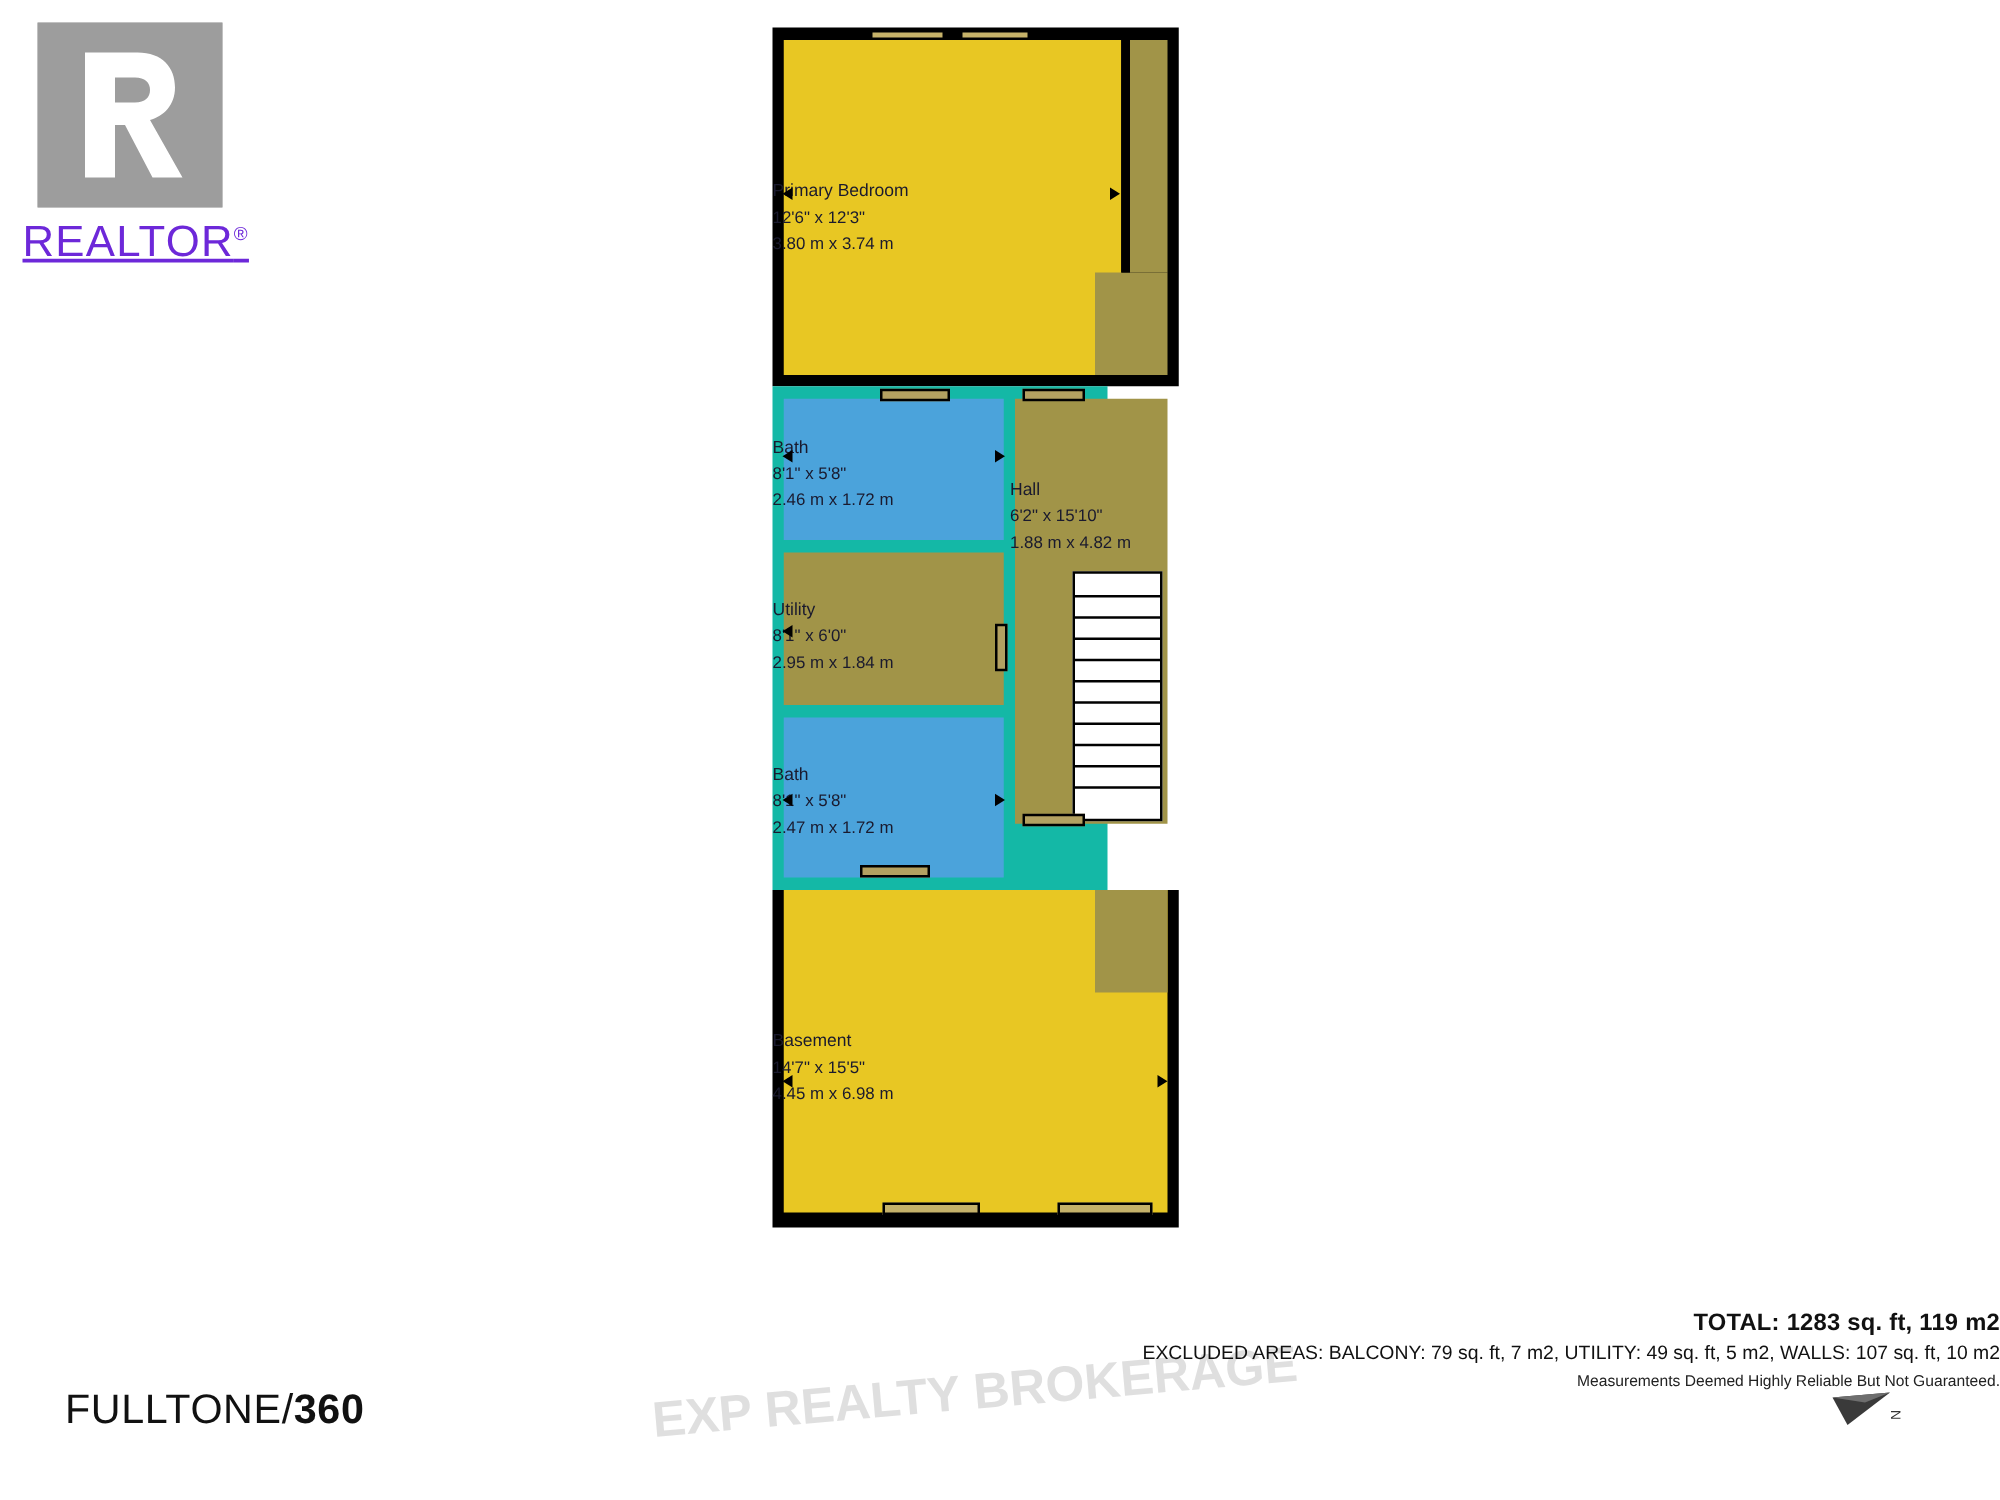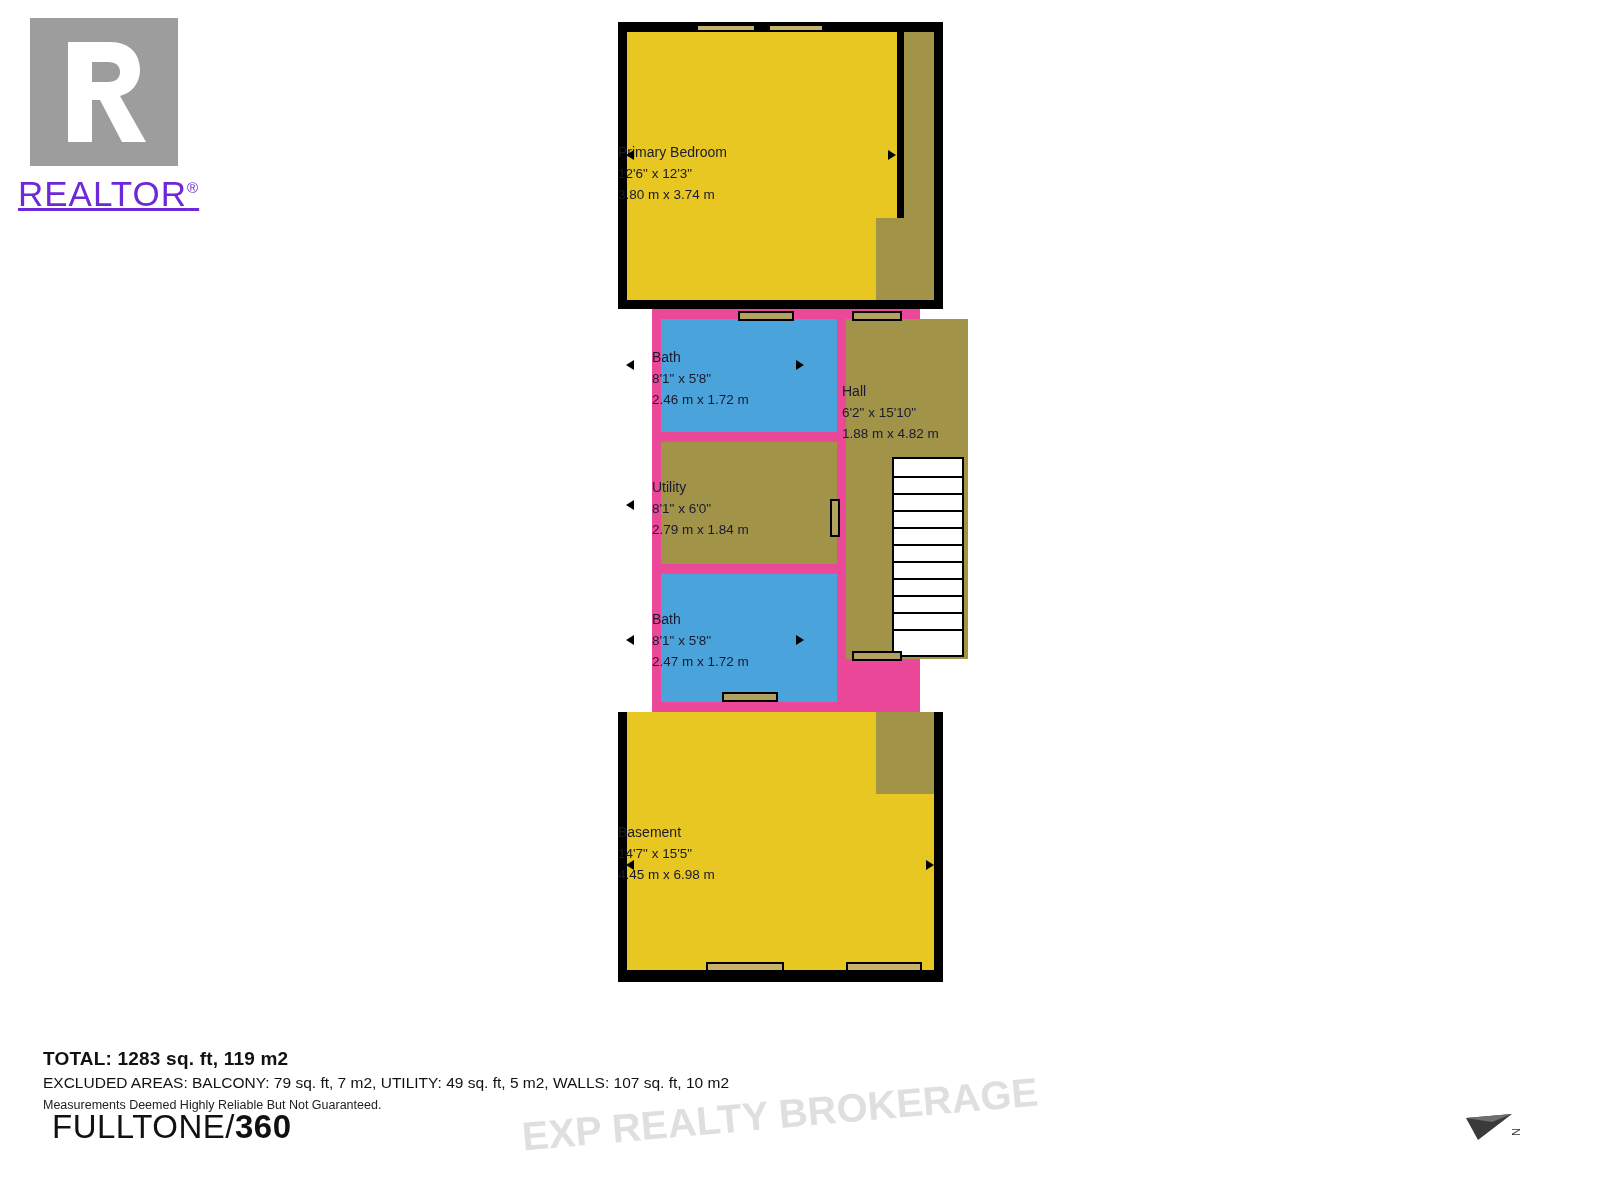--- a/index.html
+++ b/index.html
@@ -28,21 +28,21 @@
     font-size:13.5px;line-height:21px;
   }
   .lbl .name{font-size:14px;}
   .door{position:absolute;background:#b3a161;border:2px solid #000;box-sizing:border-box;}
   .win{position:absolute;background:#c6b26a;border:2px solid #000;box-sizing:border-box;}
   .stairs{position:absolute;background:#ffffff;border:2px solid #000;box-sizing:border-box;}
   .step{position:absolute;left:0;width:100%;height:0;border-top:2px solid #000;}
   .arrow{position:absolute;width:0;height:0;}
 
   
-  .footer{position:absolute;left:0;right:0;top:1048px;text-align:left;color:#111;padding-left:43px;}
+  .footer{position:absolute;left:0;right:0;top:1048px;text-align:right;color:#111;padding-left:43px;}
   .total{font-size:19px;font-weight:bold;letter-spacing:.2px;}
   .line2{font-size:15.5px;margin-top:5px;}
   .line3{font-size:15.5px;margin-top:4px;}
   .line4{font-size:12.5px;margin-top:6px;color:#222;}
 
   .brand{position:absolute;left:52px;top:1108px;font-size:33px;color:#111;letter-spacing:.5px;}
   .brand .slash{color:#111;}
   .brand b{font-weight:bold;}
 
   .watermark{
@@ -77,34 +77,34 @@
     <div class="lbl" style="left:0;top:120px;">
       <div class="name">Primary Bedroom</div>
       <div>12'6" x 12'3"</div>
       <div>3.80 m x 3.74 m</div>
     </div>
 
     <div class="win" style="left:78px;top:2px;width:60px;height:8px;"></div>
     <div class="win" style="left:150px;top:2px;width:56px;height:8px;"></div>
   </div>
 
-  <div class="room" style="left:0;top:287px;width:268px;height:403px;background:#ec4899;margin-left:34px;">
+  <div class="room" style="left:0;top:287px;width:268px;height:403px;background:#14b8a6;">
 
     <div style="position:absolute;left:9px;top:10px;width:176px;height:113px;background:#4ba3db;"></div>
     <div class="lbl" style="left:0;width:194px;top:38px;">
       <div class="name">Bath</div>
       <div>8'1" x 5'8"</div>
       <div>2.46 m x 1.72 m</div>
     </div>
 
     <div style="position:absolute;left:9px;top:133px;width:176px;height:122px;background:#a19448;"></div>
     <div class="lbl" style="left:0;width:194px;top:168px;">
       <div class="name">Utility</div>
       <div>8'1" x 6'0"</div>
-      <div>2.79 m x 1.84 m</div>
+      <div>2.95 m x 1.84 m</div>
     </div>
 
     <div style="position:absolute;left:9px;top:265px;width:176px;height:128px;background:#4ba3db;"></div>
     <div class="lbl" style="left:0;width:194px;top:300px;">
       <div class="name">Bath</div>
       <div>8'1" x 5'8"</div>
       <div>2.47 m x 1.72 m</div>
     </div>
 
     <div style="position:absolute;left:194px;top:10px;width:122px;height:340px;background:#a19448;"></div>

